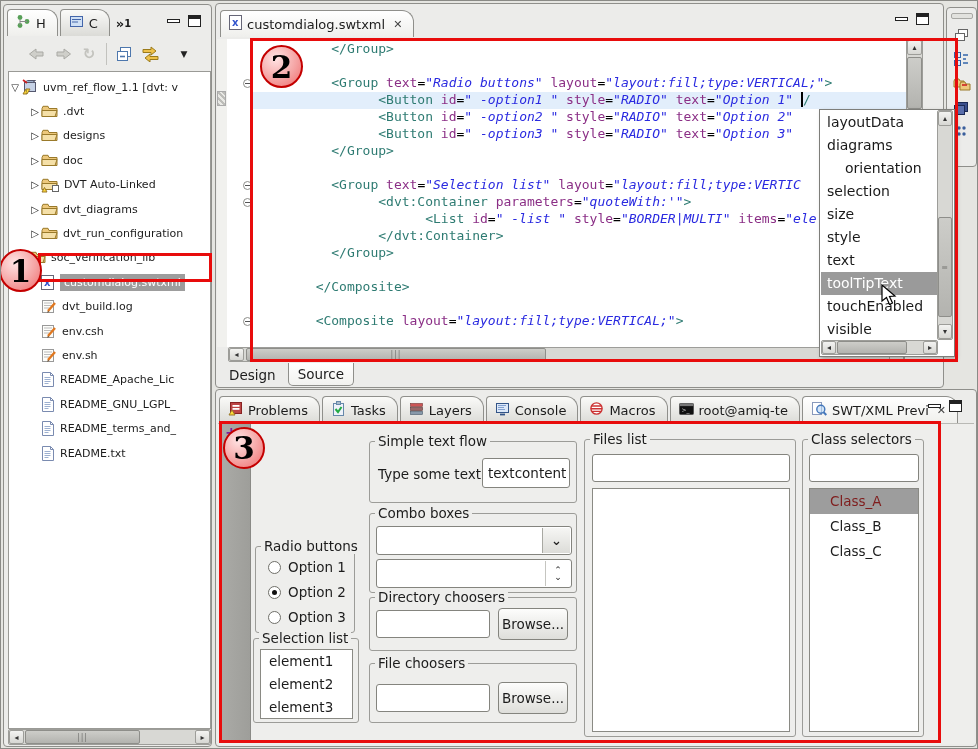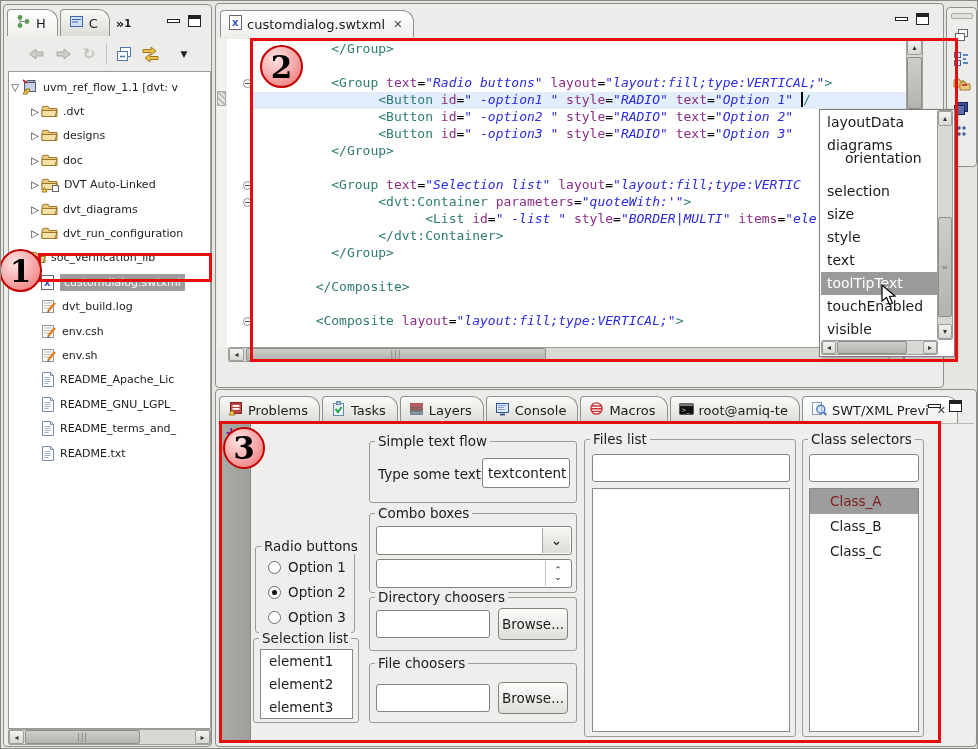--- a/index.html
+++ b/index.html
@@ -415,26 +415,30 @@
     <div class="thumb" style="left:0;top:17px;width:15px;height:52px;"></div>
     <div class="sbtn" style="left:0;bottom:0;width:15px;height:15px;">▾</div>
   </div>
 
   <div class="sb" style="left:227px;top:346px;width:677px;height:15px;">
     <div class="sbtn" style="left:0;top:0;width:15px;height:13px;">◂</div>
     <div class="thumb h" style="left:17px;top:0;width:300px;height:13px;">|||</div>
     <div class="sbtn" style="right:0;top:0;width:15px;height:13px;">▸</div>
   </div>
 
+  <div class="abs" style="left:218px;top:362px;display:flex;gap:2px;">
+    <span class="ptab">Design</span>
+    <span class="ptab active">Source</span>
+  </div>
 
   <div id="popup">
     <div id="popup-items">
         <div class="pitem" style="top: 1px;">layoutData</div>
         <div class="pitem" style="top: 24px;">diagrams</div>
-        <div class="pitem" style="top: 37px; padding-left: 24px;">orientation</div>
+        <div class="pitem" style="top: 47px; padding-left: 24px;">orientation</div>
         <div class="pitem" style="top: 70px;">selection</div>
         <div class="pitem" style="top: 93px;">size</div>
         <div class="pitem" style="top: 116px;">style</div>
         <div class="pitem" style="top: 139px;">text</div>
         <div class="pitem selected" style="top: 162px;">toolTipText</div>
         <div class="pitem" style="top: 185px;">touchEnabled</div>
         <div class="pitem" style="top: 208px;">visible</div>
       </div>
     <div class="sb" style="right:1px;top:0px;width:16px;height:230px;">
       <div class="sbtn" style="left:0;top:0;width:14px;height:15px;">▴</div>

